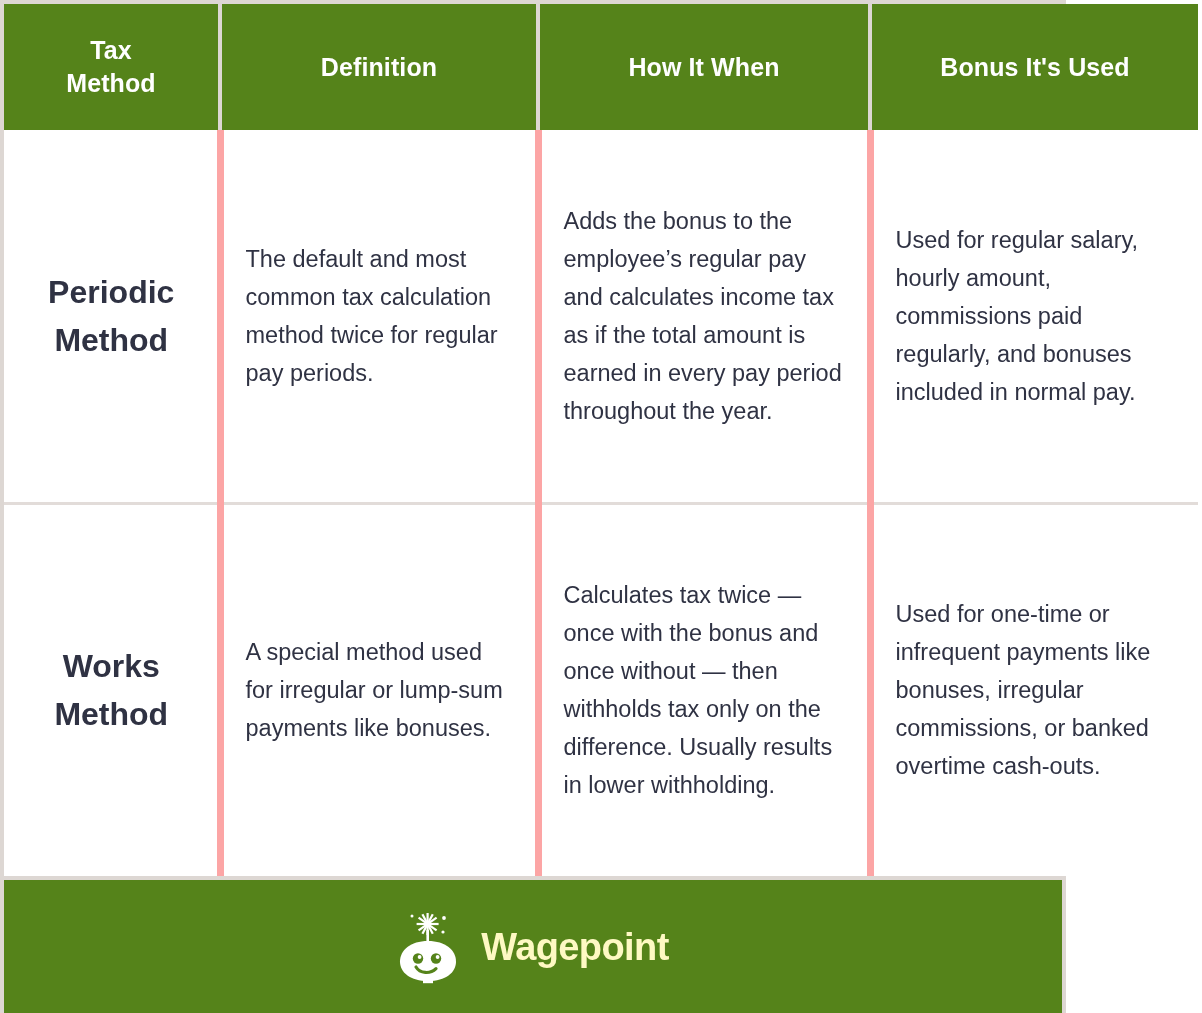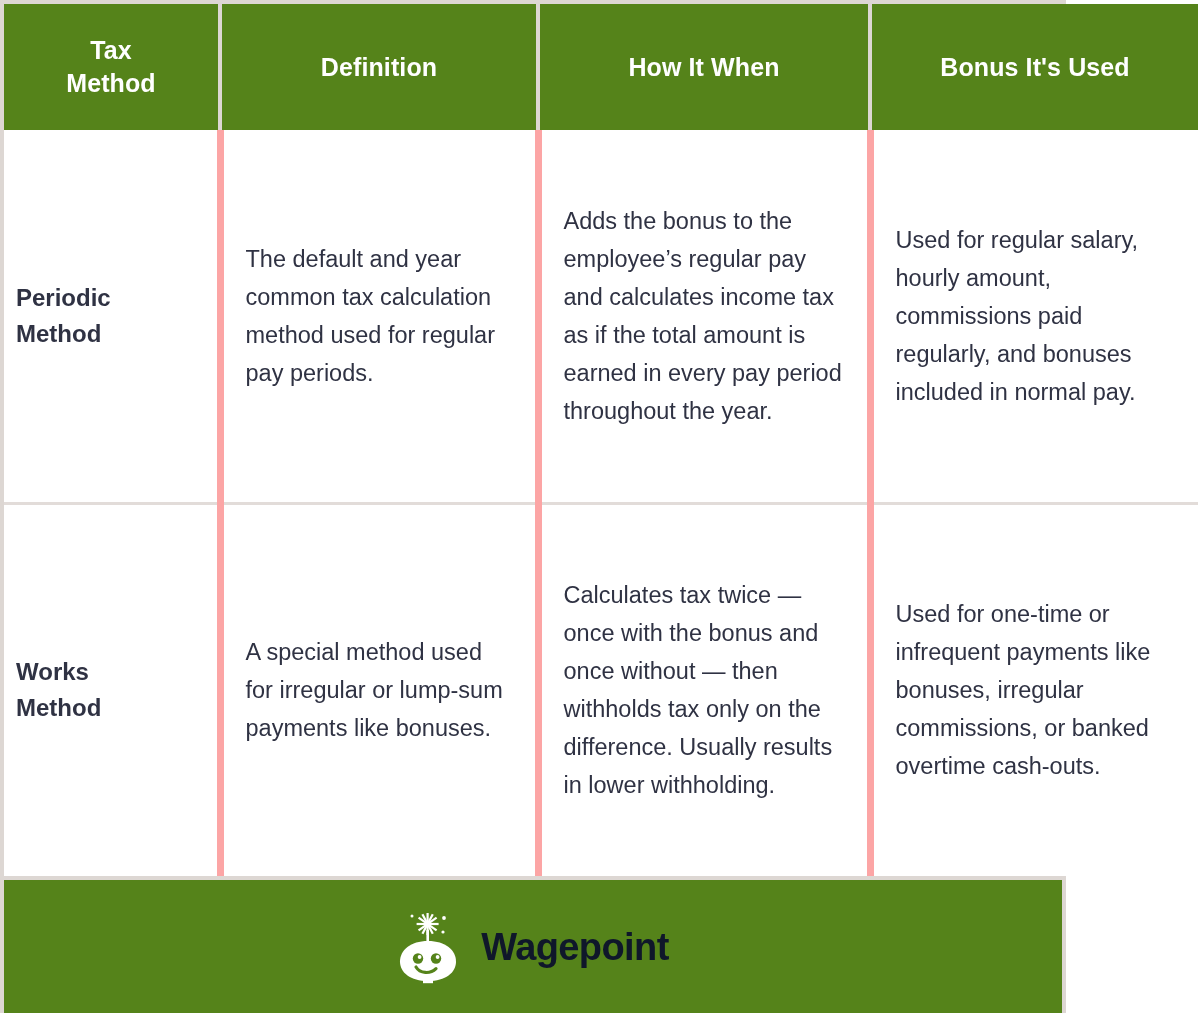--- a/index.html
+++ b/index.html
@@ -69,22 +69,23 @@
     border-bottom: 3px solid #e2dcd9;
     font-weight: 400;
   }
   tbody td:last-child { border-right: none; }
   tbody tr:last-child td { border-bottom: none; }
 
   tbody tr.row-1 td { height: 373px; }
   tbody tr.row-2 td { height: 373px; }
 
   td.method-cell {
+    text-align: center;
     font-weight: bold;
-    font-size: 24px;
+    font-size: 32px;
     line-height: 1.5;
     padding-left: 12px;
     padding-right: 10px;
   }
 
   .cell-text {
     display: block;
     white-space: pre-line;
   }
 
@@ -98,21 +99,21 @@
     min-height: 125px;
   }
 
   .logo {
     display: flex;
     align-items: center;
     gap: 6px;
   }
   .logo svg { display: block; }
   .logo .wordmark {
-    color: #0f172a;
+    color: #fef9c3;
     font-size: 38px;
     font-weight: bold;
     letter-spacing: -0.6px;
     line-height: 1;
     margin-left: 16px;
   }
 </style>
 </head>
 <body>
 
@@ -143,21 +144,21 @@
             </th>
         </tr>
       </thead>
       <tbody>
         <tr class="row-1">
           <td class="method-cell">
               <span class="cell-text">Periodic
 Method</span>
             </td>
           <td>
-              <span class="cell-text">The default and year common tax calculation method used for regular pay periods.</span>
+              <span class="cell-text">The default and most common tax calculation method twice for regular pay periods.</span>
             </td>
           <td>
               <span class="cell-text">Adds the bonus to the employee’s regular pay and calculates income tax as if the total amount is earned in every pay period throughout the year.</span>
             </td>
           <td>
               <span class="cell-text">Used for regular salary, hourly amount, commissions paid regularly, and bonuses included in normal pay.</span>
             </td>
         </tr>
         <tr class="row-2">
           <td class="method-cell">

